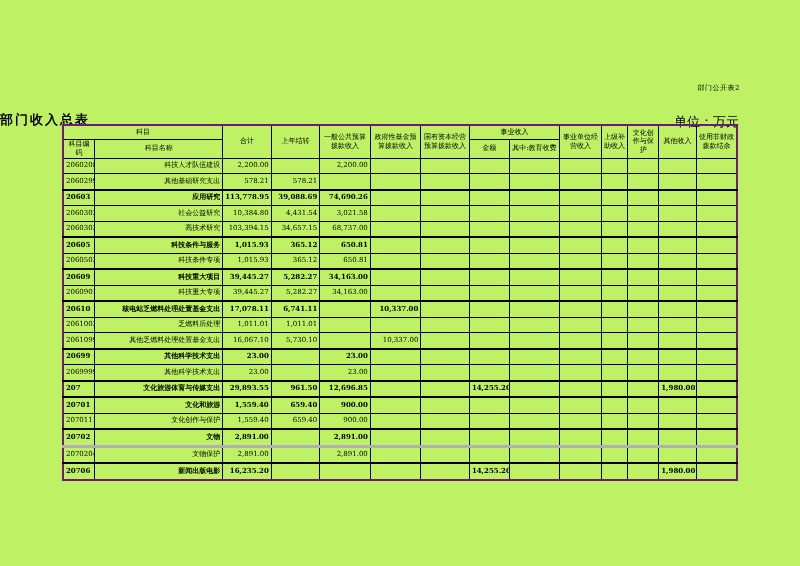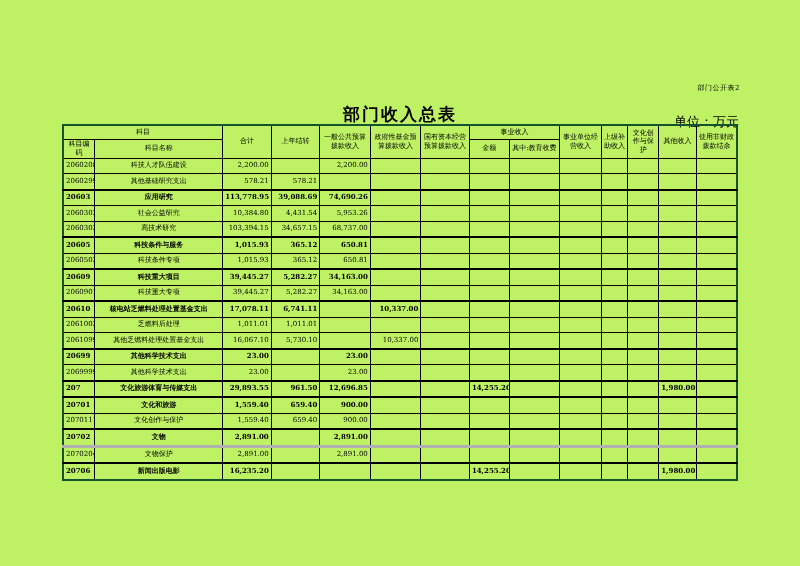--- a/index.html
+++ b/index.html
@@ -14,42 +14,42 @@
   }
   .corner-label {
     position: absolute;
     top: 83px;
     right: 60px;
     font-size: 7px;
     letter-spacing: 0.5px;
   }
   .doc-title {
     position: absolute;
-    top: 103px;
+    top: 111px;
     left: 0;
     width: 100%;
-    text-align: center;
-    font-size: 17px;
+    text-align: left;
+    font-size: 13px;
     font-weight: bold;
     letter-spacing: 2px;
   }
   .unit-label {
     position: absolute;
     top: 113px;
     right: 61px;
     font-size: 13px;
   }
   table.income {
     position: absolute;
     left: 62px;
     top: 124px;
     width: 676px;
     border-collapse: collapse;
     table-layout: fixed;
-    border: 2px solid #14532d;
+    border: 2px solid #701a75;
   }
   table.income th, table.income td {
     border: 1px solid #000;
     font-size: 7px;
     font-weight: normal;
     padding: 0 2px;
     overflow: hidden;
     line-height: 1.25;
   }
   table.income thead th {
@@ -58,21 +58,21 @@
     height: 13px;
     word-break: break-all;
   }
   th.th-subject { border-bottom: 2px solid #000; }
   table.income tbody td {
     height: 14.5px;
     vertical-align: middle;
     white-space: nowrap;
   }
   td.cell-code { text-align: left; font-size: 6.5px; }
-  td.cell-name { text-align: center; }
+  td.cell-name { text-align: right; }
   td.num { text-align: right; font-size: 7px; }
   tr.bold-row td { font-weight: bold; border-top: 2px solid #000; }
   tr.gray-top td { border-top: 3px solid #b0b0b0; }
   td.lvl1 { padding-left: 10px; margin-left: 12px; }
   td.lvl2 { padding-left: 18px; }
   td.lvl3 { padding-left: 2px; }
   .page-number {
     position: absolute;
     top: 492px;
     left: 0;
@@ -179,21 +179,21 @@
           <td class="num"></td>
           <td class="num"></td>
           <td class="num"></td>
           <td class="num"></td>
         </tr>
         <tr>
           <td class="cell-code">2060302</td>
           <td class="cell-name lvl3">社会公益研究</td>
           <td class="num">10,384.80</td>
           <td class="num">4,431.54</td>
-          <td class="num">5,953.26</td>
+          <td class="num">3,021.58</td>
           <td class="num"></td>
           <td class="num"></td>
           <td class="num"></td>
           <td class="num"></td>
           <td class="num"></td>
           <td class="num"></td>
           <td class="num"></td>
           <td class="num"></td>
           <td class="num"></td>
         </tr>

